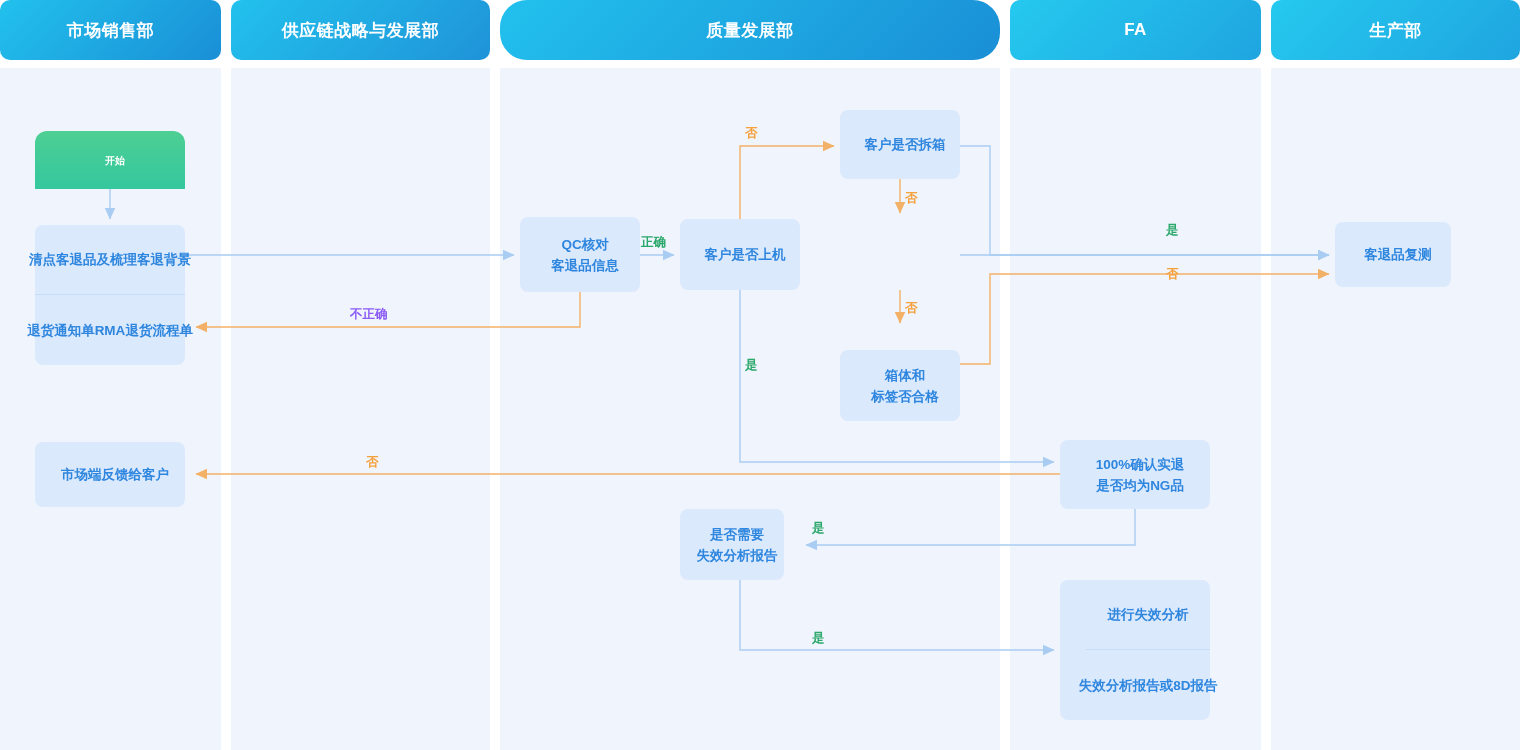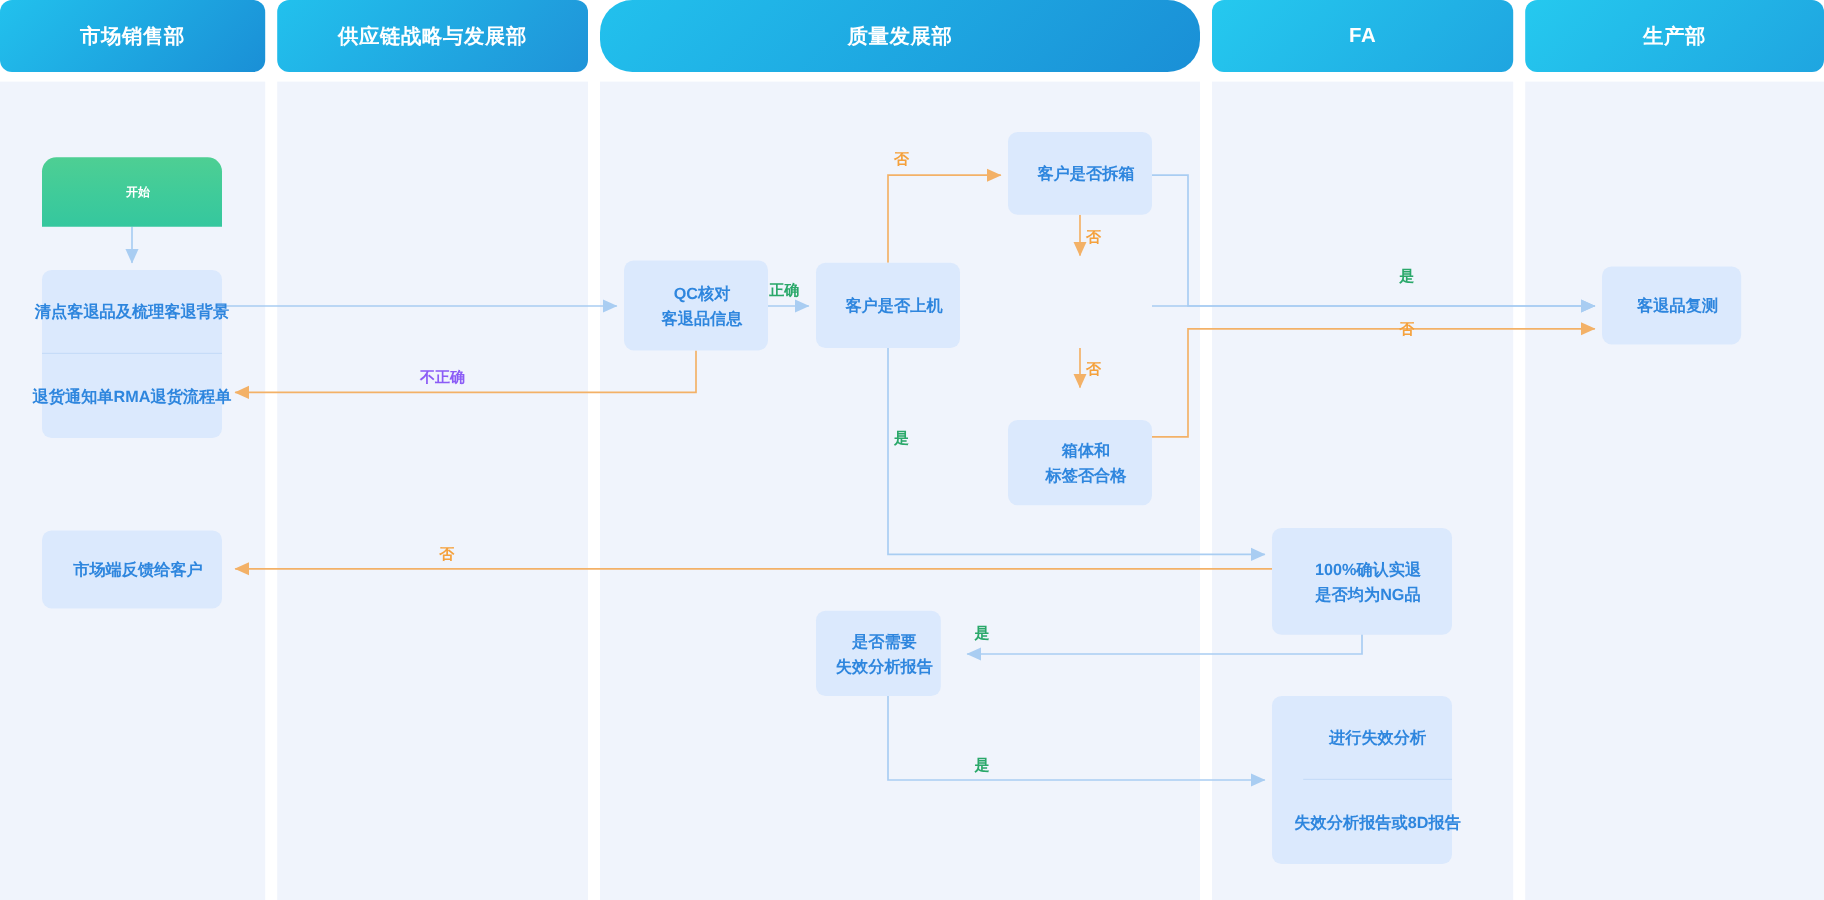--- a/index.html
+++ b/index.html
@@ -184,21 +184,21 @@
   <div class="node" style="left:840px;top:335px;width:120px;height:71px;margin-top:15px;">
     <span class="ln">箱体和</span>
     <span class="ln">标签否合格</span>
   </div>
 
   <div class="node" style="left:680px;top:509px;width:104px;height:71px;">
     <span class="ln">是否需要</span>
     <span class="ln">失效分析报告</span>
   </div>
 
-  <div class="node" style="left:1060px;top:440px;width:150px;height:89px;">
+  <div class="node" style="left:1060px;top:440px;width:150px;height:69px;">
     <span class="ln">100%确认实退</span>
     <span class="ln">是否均为NG品</span>
   </div>
 
   <div class="node split" style="left:1060px;top:580px;width:150px;height:140px;padding-left:26px;">
     <div class="half top">
       <span class="ln">进行失效分析</span>
     </div>
     <div class="half bottom">
       <span class="ln">失效分析报告</span>

